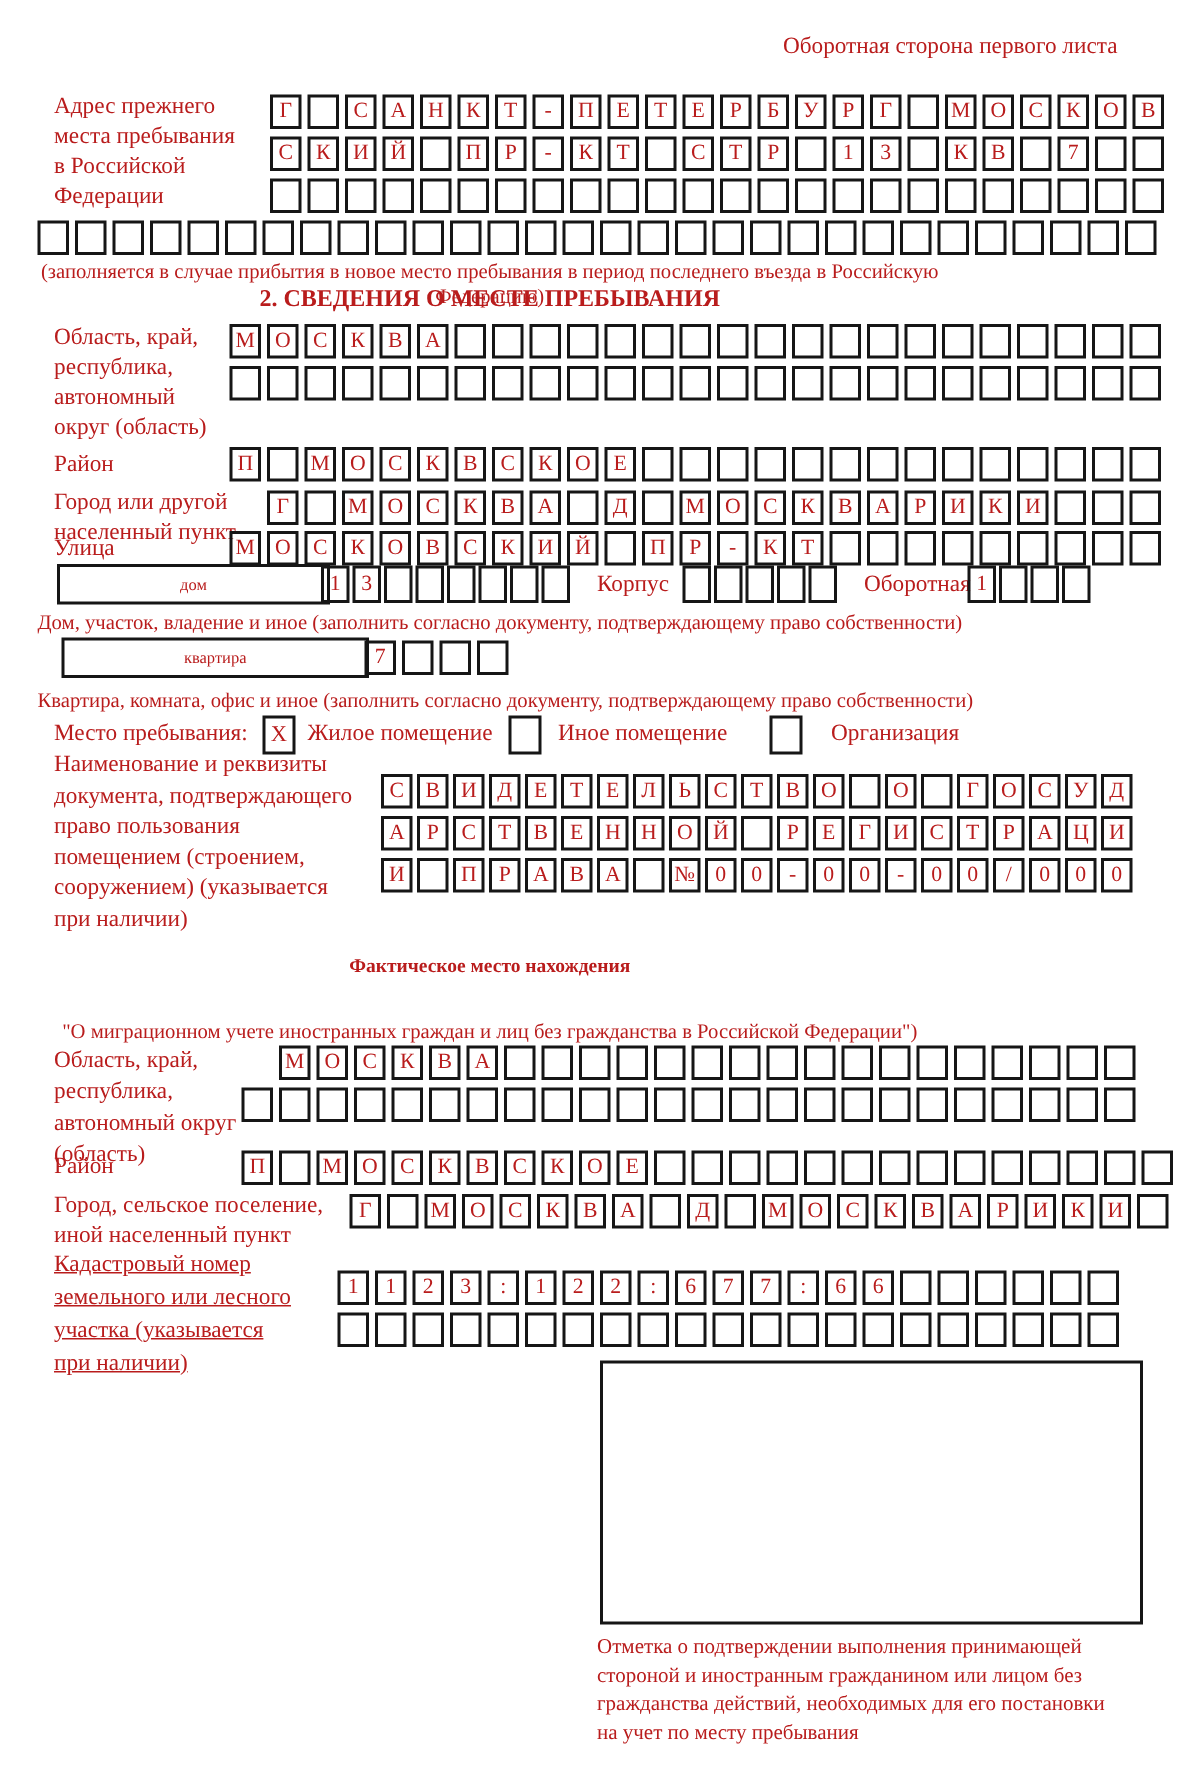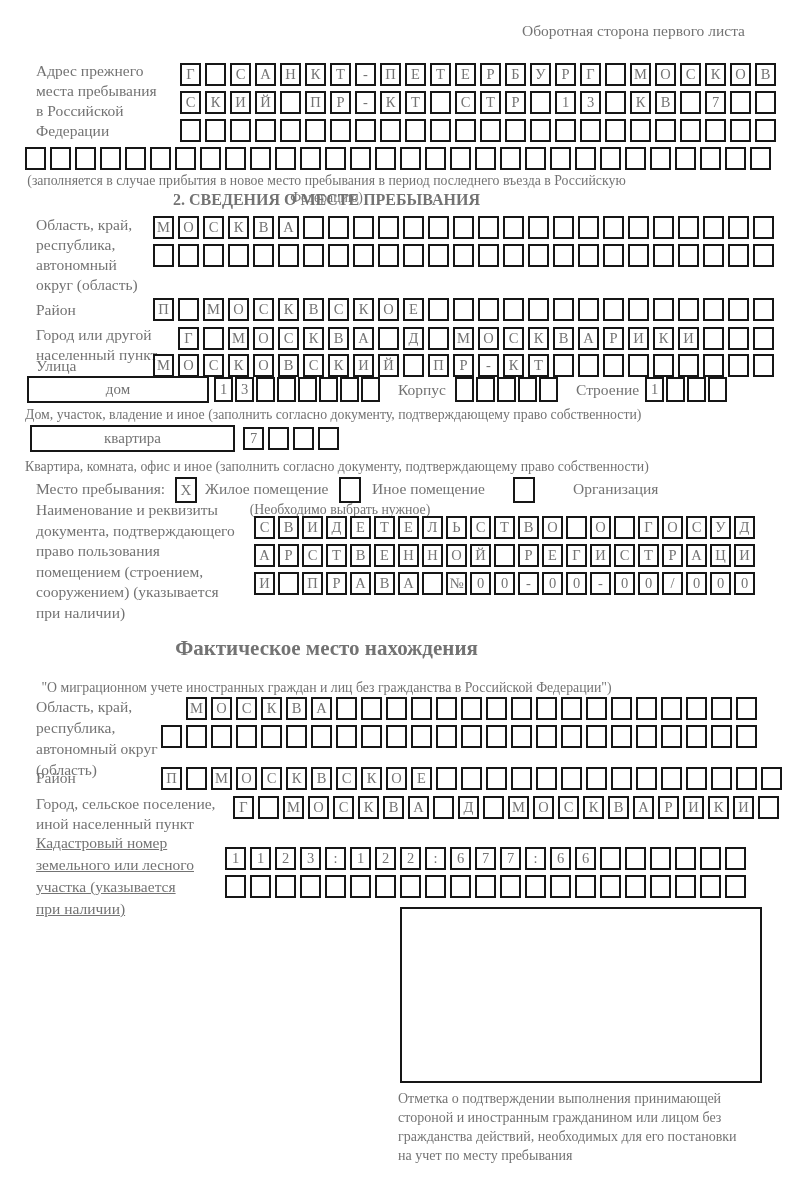--- a/index.html
+++ b/index.html
@@ -1,34 +1,34 @@
 <!DOCTYPE html>
 <html><head>
 <meta charset="utf-8">
 <style>
   html,body{margin:0;padding:0;background:#fff;}
   .page{position:relative;width:800px;height:1180px;background:#ffffff;overflow:hidden;
-        font-family:"Liberation Serif","DejaVu Serif",serif;color:#737373;}
+        font-family:"Liberation Serif","DejaVu Serif",serif;color:#b91c1c;}
   .lbl{position:absolute;font-size:15.5px;line-height:20px;white-space:pre-line;}
   .lh21{line-height:21px;}
   .lh22{line-height:22px;text-decoration:underline;}
   .note{position:absolute;font-size:13.8px;line-height:17px;}
   .center{left:0;width:653px;text-align:center;}
   .sec-title{position:absolute;font-weight:bold;font-size:16px;}
-  .fact-title{position:absolute;font-weight:bold;font-size:21px;}
+  .fact-title{position:absolute;font-weight:bold;font-size:13px;}
   .cellrow{position:absolute;display:flex;gap:4px;}
   .cellrow.g3{gap:3px;}
   .cellrow.sm{gap:2px;}
   .cell{width:21px;height:23px;border:2px solid #161616;box-sizing:border-box;
         display:flex;align-items:center;justify-content:center;font-size:14.5px;flex:none;}
   .cell.sm{width:19px;height:25px;}
   .chk{position:absolute;width:22px;height:26px;border:2px solid #161616;box-sizing:border-box;
        display:flex;align-items:center;justify-content:center;font-size:15px;}
   .wbox{position:absolute;border:2px solid #161616;box-sizing:border-box;
-        display:flex;align-items:center;justify-content:center;font-size:15px;}
+        display:flex;align-items:center;justify-content:center;font-size:11px;margin-left:11px;}
   .stamp{position:absolute;border:2px solid #161616;box-sizing:border-box;background:#fff;}
   .caption{position:absolute;font-size:14px;line-height:19px;text-align:left;white-space:pre-line;}
   .hdr{position:absolute;font-size:15.5px;}
 </style>
 </head>
 <body>
 
 <div class="page">
 
   <div class="hdr" style="top:22px;right:55px;">Оборотная сторона первого листа</div>
@@ -309,21 +309,21 @@
       <div class="cell sm"></div>
     </div>
   <div class="lbl" style="left:398px;top:380px;">Корпус</div>
   <div class="cellrow sm" style="left:455px;top:377px;">
       <div class="cell sm"></div>
       <div class="cell sm"></div>
       <div class="cell sm"></div>
       <div class="cell sm"></div>
       <div class="cell sm"></div>
     </div>
-  <div class="lbl" style="left:576px;top:380px;">Строение</div>
+  <div class="lbl" style="left:576px;top:380px;">Оборотная</div>
   <div class="cellrow sm" style="left:645px;top:377px;">
       <div class="cell sm">1</div>
       <div class="cell sm"></div>
       <div class="cell sm"></div>
       <div class="cell sm"></div>
     </div>
   <div class="note" style="left:25px;top:406px;">Дом, участок, владение и иное (заполнить согласно документу, подтверждающему право собственности)</div>
 
   <div class="wbox" style="left:30px;top:425px;width:205px;height:27px;">квартира</div>
   <div class="cellrow" style="left:243px;top:427px;">
@@ -333,22 +333,21 @@
       <div class="cell"></div>
     </div>
   <div class="note" style="left:25px;top:458px;">Квартира, комната, офис и иное (заполнить согласно документу, подтверждающему право собственности)</div>
 
   <div class="lbl" style="left:36px;top:479px;">Место пребывания:</div>
   <div class="chk" style="left:175px;top:477px;">X</div>
   <div class="lbl" style="left:205px;top:479px;">Жилое помещение</div>
   <div class="chk" style="left:339px;top:477px;"></div>
   <div class="lbl" style="left:372px;top:479px;">Иное помещение</div>
   <div class="chk" style="left:513px;top:477px;"></div>
-  <div class="lbl" style="left:573px;top:479px;">Организация</div>
-  <div class="note" style="left:180px;top:501px;width:320px;text-align:center;">(Необходимо выбрать нужное)</div>
+  <div class="lbl" style="left:554px;top:479px;">Организация</div>
 
   <div class="lbl" style="left:36px;top:500px;line-height:20.5px;">Наименование и реквизиты
 документа, подтверждающего
 право пользования
 помещением (строением,
 сооружением) (указывается
 при наличии)</div>
   <div class="cellrow g3" style="left:254px;top:516px;">
       <div class="cell">С</div>
       <div class="cell">В</div>

